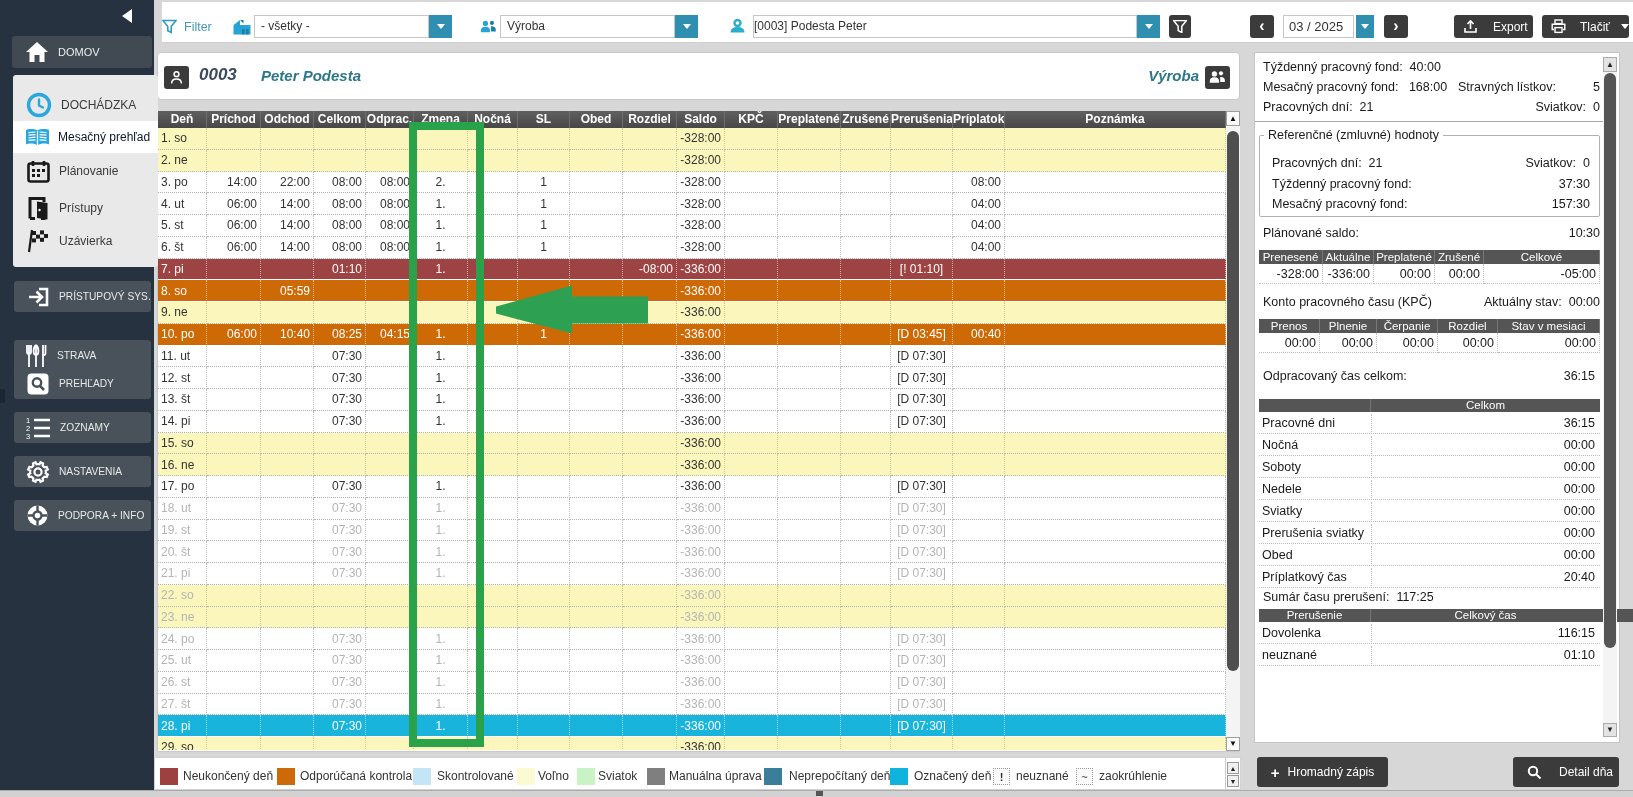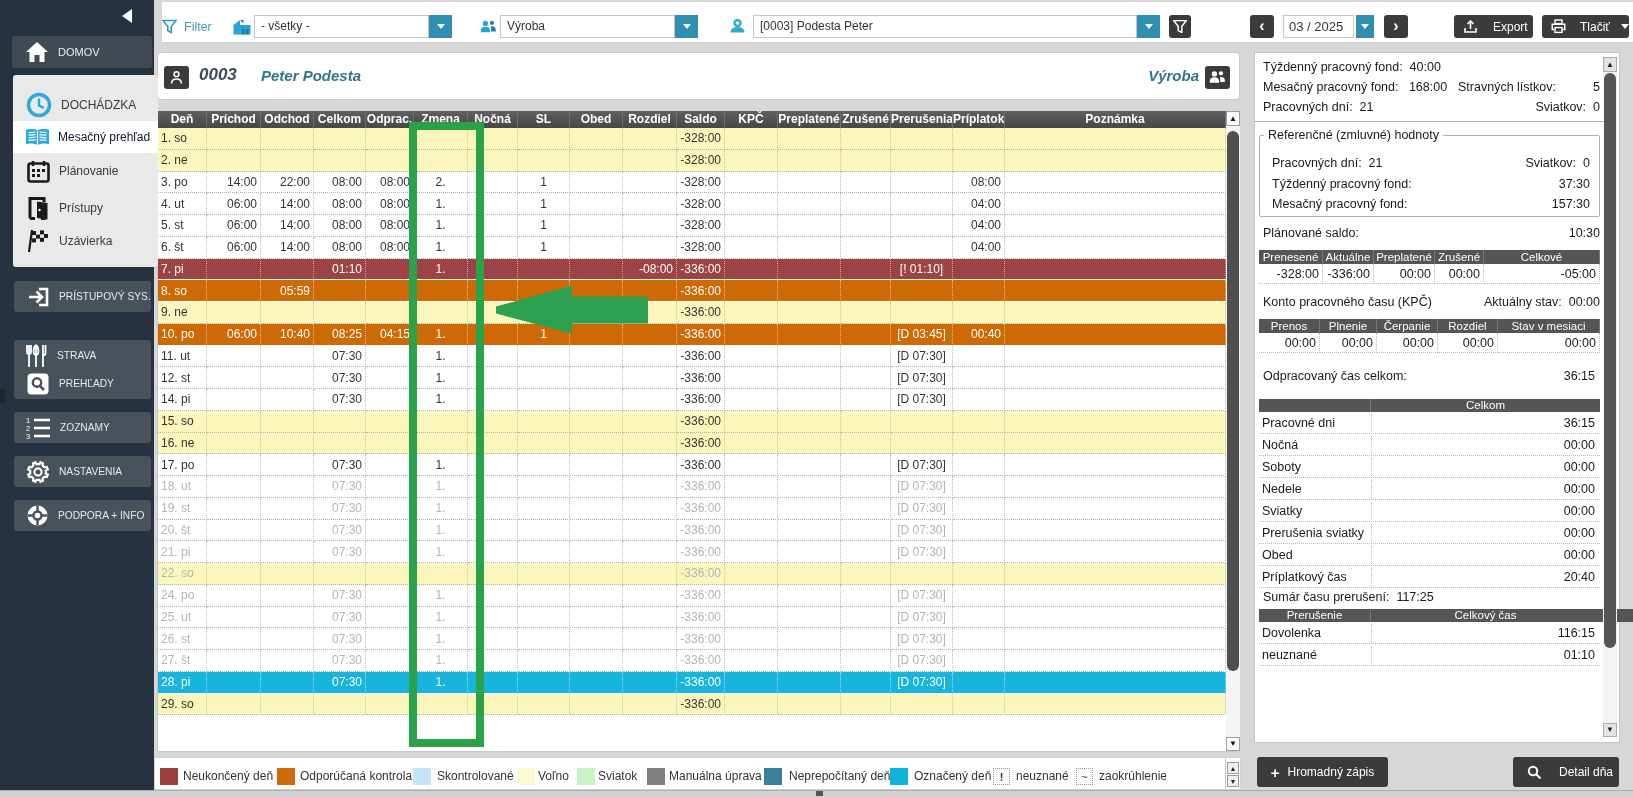--- a/index.html
+++ b/index.html
@@ -176,21 +176,21 @@
       </g>
     </svg>
 <div class="ddown" style="left:500px;top:15px;width:175px;height:23px;line-height:21px;padding-left:6px">Výroba</div>
 <div class="tealbtn" style="left:675px;top:15px;width:23px;height:23px">
       <div class="caret"></div>
     </div>
 <svg class="abs" style="left:729px;top:19px" width="17" height="14" viewBox="0 0 17 14">
       <circle cx="8.5" cy="4" r="3" fill="none" stroke="#2BAECC" stroke-width="2.4"></circle>
       <path d="M1.5 13.5 Q1.5 8 8.5 8 Q15.5 8 15.5 13.5 Z" fill="#2BAECC"></path>
     </svg>
-<div class="ddown" style="left:753px;top:15px;width:384px;height:23px;line-height:21px;padding-left:6px">[0003] Podesta Peter</div>
+<div class="ddown" style="left:753px;top:15px;width:384px;height:23px;line-height:21px;padding-left:0">[0003] Podesta Peter</div>
 <div class="tealbtn" style="left:1137px;top:15px;width:23px;height:23px">
       <div class="caret"></div>
     </div>
 <div class="darkbtn" style="left:1169px;top:15px;width:22px;height:23px"><svg width="14" height="13" viewBox="0 0 14 13" style="margin:5px 4px">
         <path d="M0.5 0.5 L13.5 0.5 L8.8 6.2 L8.8 12.5 L5.2 10.6 L5.2 6.2 Z" fill="none" stroke="#fff" stroke-width="1.5"></path>
       </svg></div>
 <div class="darkbtn" style="left:1250px;top:15px;width:24px;height:23px;text-align:center;font-size:16px;line-height:21px;font-weight:bold">‹</div>
 <div class="ddown" style="left:1283px;top:15px;width:71px;height:23px;line-height:21px;padding-left:5px;font-size:13px">03 / 2025</div>
 <div class="tealbtn" style="left:1356px;top:15px;width:18px;height:23px">
       <div class="caret"></div>
@@ -477,20 +477,39 @@
             <td class="r"></td>
             <td class="r">-336:00</td>
             <td class="c"></td>
             <td class="c"></td>
             <td class="c"></td>
             <td class="c">[D 07:30]</td>
             <td class="r"></td>
             <td></td>
           </tr>
 <tr>
+            <td>13. št</td>
+            <td class="r"></td>
+            <td class="r"></td>
+            <td class="r">07:30</td>
+            <td class="r"></td>
+            <td class="c">1.</td>
+            <td class="c"></td>
+            <td class="c"></td>
+            <td class="c"></td>
+            <td class="r"></td>
+            <td class="r">-336:00</td>
+            <td class="c"></td>
+            <td class="c"></td>
+            <td class="c"></td>
+            <td class="c">[D 07:30]</td>
+            <td class="r"></td>
+            <td></td>
+          </tr>
+<tr>
             <td>14. pi</td>
             <td class="r"></td>
             <td class="r"></td>
             <td class="r">07:30</td>
             <td class="r"></td>
             <td class="c">1.</td>
             <td class="c"></td>
             <td class="c"></td>
             <td class="c"></td>
             <td class="r"></td>
@@ -630,20 +649,39 @@
             <td class="r">-336:00</td>
             <td class="c"></td>
             <td class="c"></td>
             <td class="c"></td>
             <td class="c">[D 07:30]</td>
             <td class="r"></td>
             <td></td>
           </tr>
 <tr class="wk fade">
             <td>22. so</td>
+            <td class="r"></td>
+            <td class="r"></td>
+            <td class="r"></td>
+            <td class="r"></td>
+            <td class="c"></td>
+            <td class="c"></td>
+            <td class="c"></td>
+            <td class="c"></td>
+            <td class="r"></td>
+            <td class="r">-336:00</td>
+            <td class="c"></td>
+            <td class="c"></td>
+            <td class="c"></td>
+            <td class="c"></td>
+            <td class="r"></td>
+            <td></td>
+          </tr>
+<tr class="wk fade">
+            <td>23. ne</td>
             <td class="r"></td>
             <td class="r"></td>
             <td class="r"></td>
             <td class="r"></td>
             <td class="c"></td>
             <td class="c"></td>
             <td class="c"></td>
             <td class="c"></td>
             <td class="r"></td>
             <td class="r">-336:00</td>

